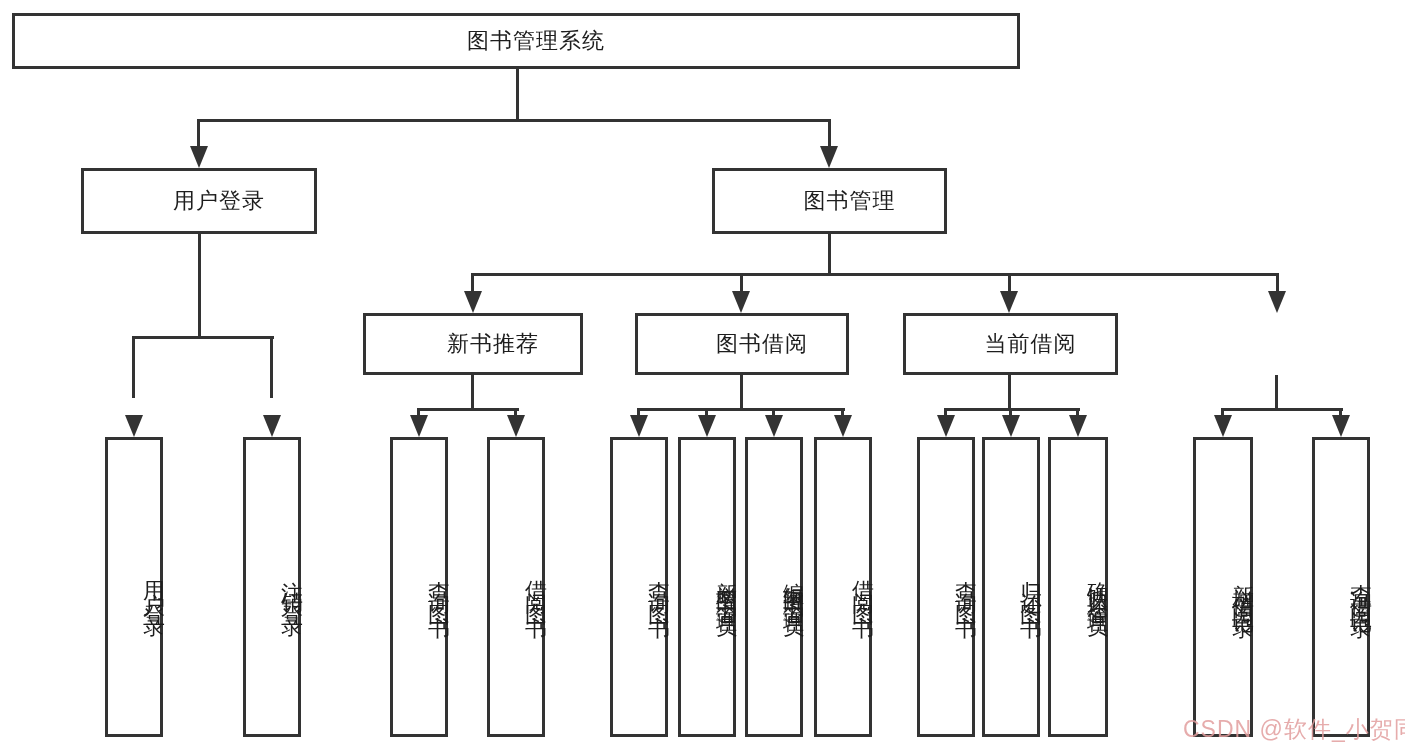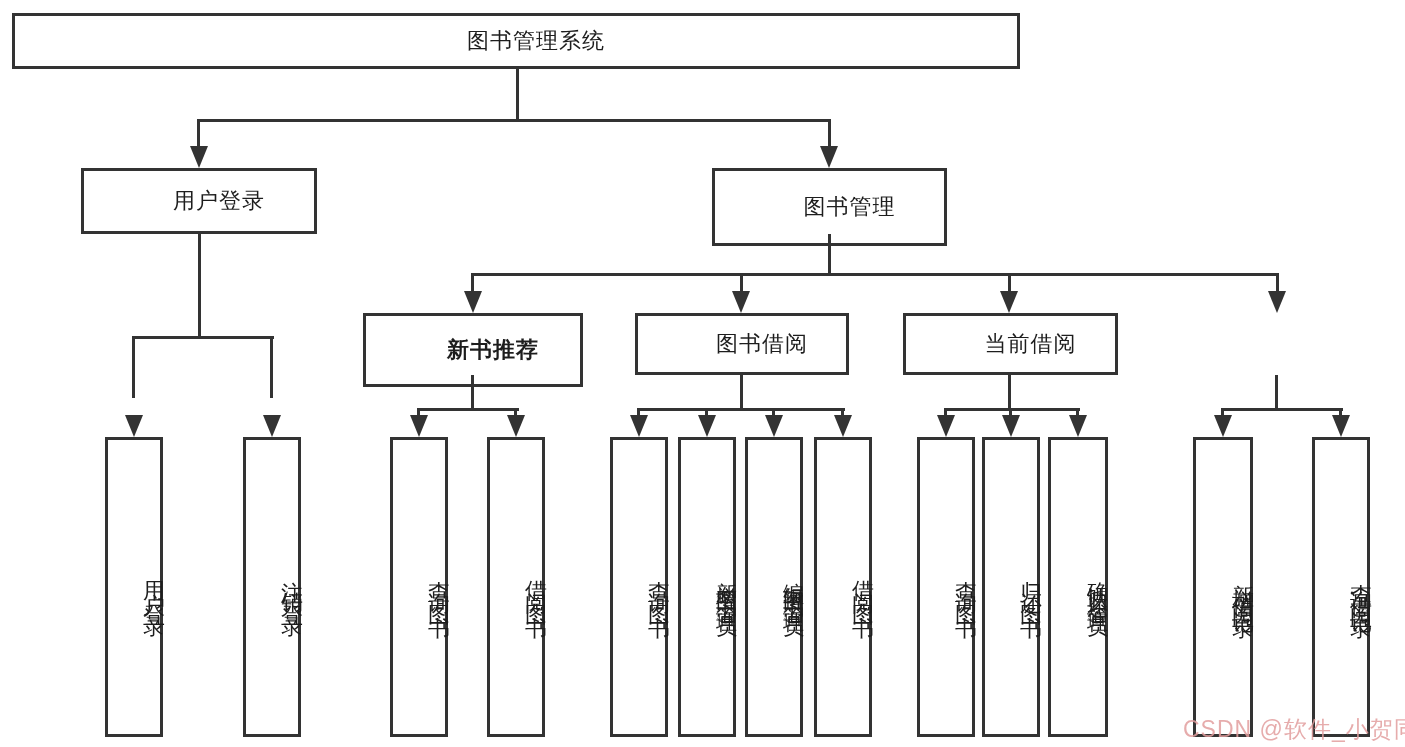--- a/index.html
+++ b/index.html
@@ -63,21 +63,21 @@
   <div class="vl" style="left:516px;top:69px;height:52px;"></div>
   <div class="hl" style="left:197px;top:119px;width:634px;"></div>
   <div class="vl" style="left:197px;top:119px;height:30px;"></div>
   <div class="vl" style="left:828px;top:119px;height:30px;"></div>
   <div class="arrow" style="left:190px;top:146px;"></div>
   <div class="arrow" style="left:820px;top:146px;"></div>
 
   <div class="box" style="left:81px;top:168px;width:236px;height:66px;">
     <span>用户登录</span>
   </div>
-  <div class="box" style="left:712px;top:168px;width:235px;height:78px;">
+  <div class="box" style="left:712px;top:168px;width:235px;height:66px;">
     <span>图书管理</span>
   </div>
 
   <div class="vl" style="left:198px;top:234px;height:105px;"></div>
   <div class="hl" style="left:132px;top:336px;width:142px;"></div>
   <div class="vl" style="left:132px;top:336px;height:62px;"></div>
   <div class="vl" style="left:270px;top:336px;height:62px;"></div>
   <div class="arrow" style="left:125px;top:415px;"></div>
   <div class="arrow" style="left:263px;top:415px;"></div>
 
@@ -85,21 +85,21 @@
   <div class="hl" style="left:471px;top:273px;width:808px;"></div>
   <div class="vl" style="left:471px;top:273px;height:20px;"></div>
   <div class="vl" style="left:740px;top:273px;height:20px;"></div>
   <div class="vl" style="left:1008px;top:273px;height:20px;"></div>
   <div class="vl" style="left:1276px;top:273px;height:20px;"></div>
   <div class="arrow" style="left:464px;top:291px;"></div>
   <div class="arrow" style="left:732px;top:291px;"></div>
   <div class="arrow" style="left:1000px;top:291px;"></div>
   <div class="arrow" style="left:1268px;top:291px;"></div>
 
-  <div class="box" style="left:363px;top:313px;width:220px;height:74px;font-weight:bold;">
+  <div class="box" style="left:363px;top:313px;width:220px;height:62px;">
     <span>新书推荐</span>
   </div>
   <div class="box" style="left:903px;top:313px;width:215px;height:62px;">
     <span>当前借阅</span>
   </div>
   <div class="box" style="left:635px;top:313px;width:214px;height:62px;">
     <span>图书借阅</span>
   </div>
 
   <div class="vl" style="left:471px;top:375px;height:36px;"></div>

